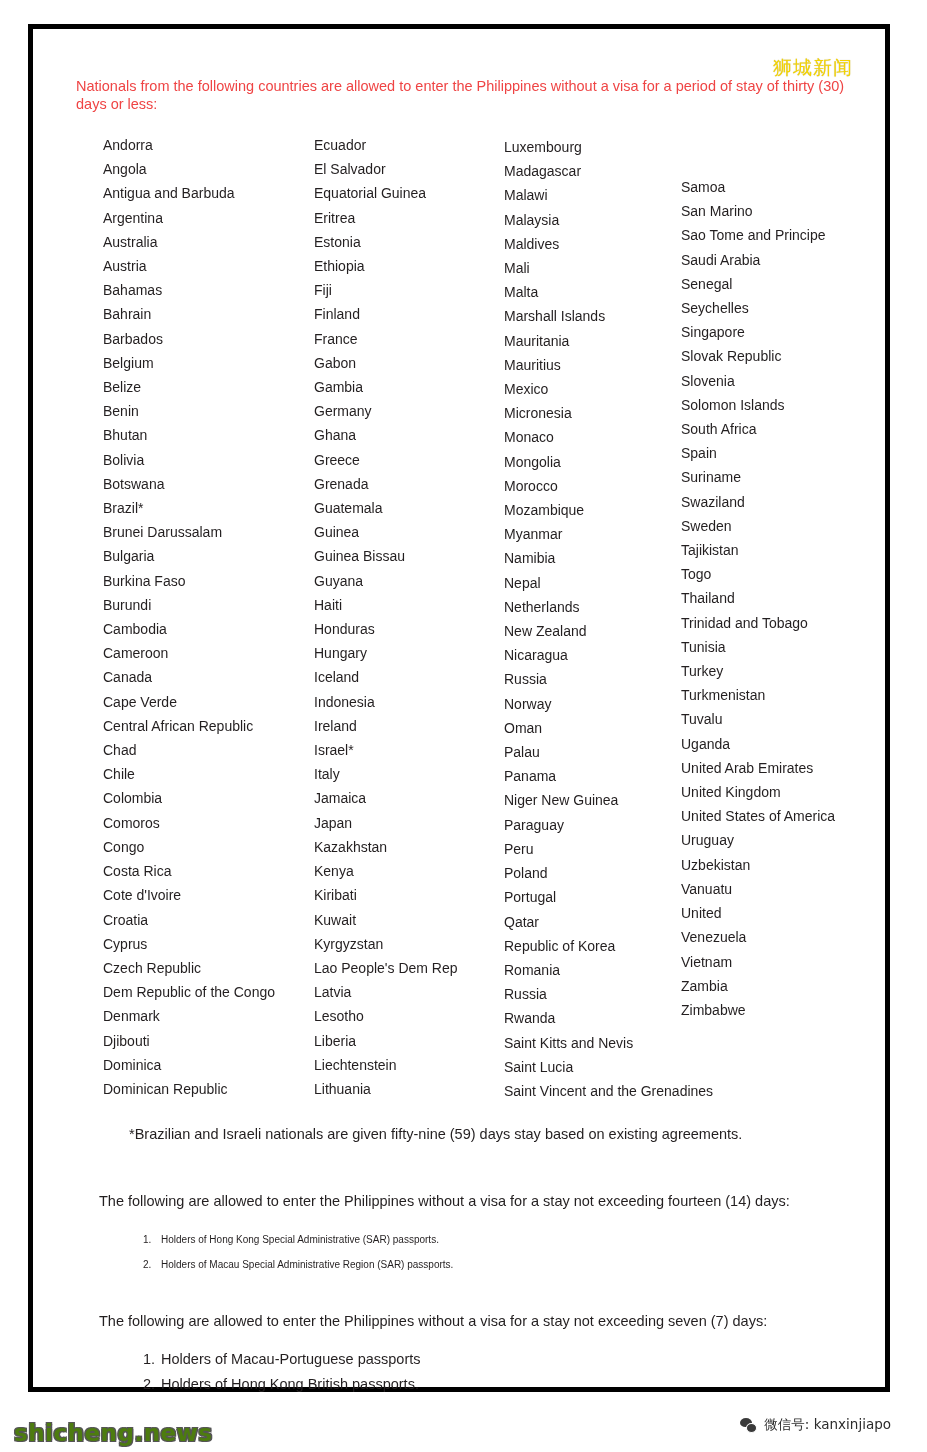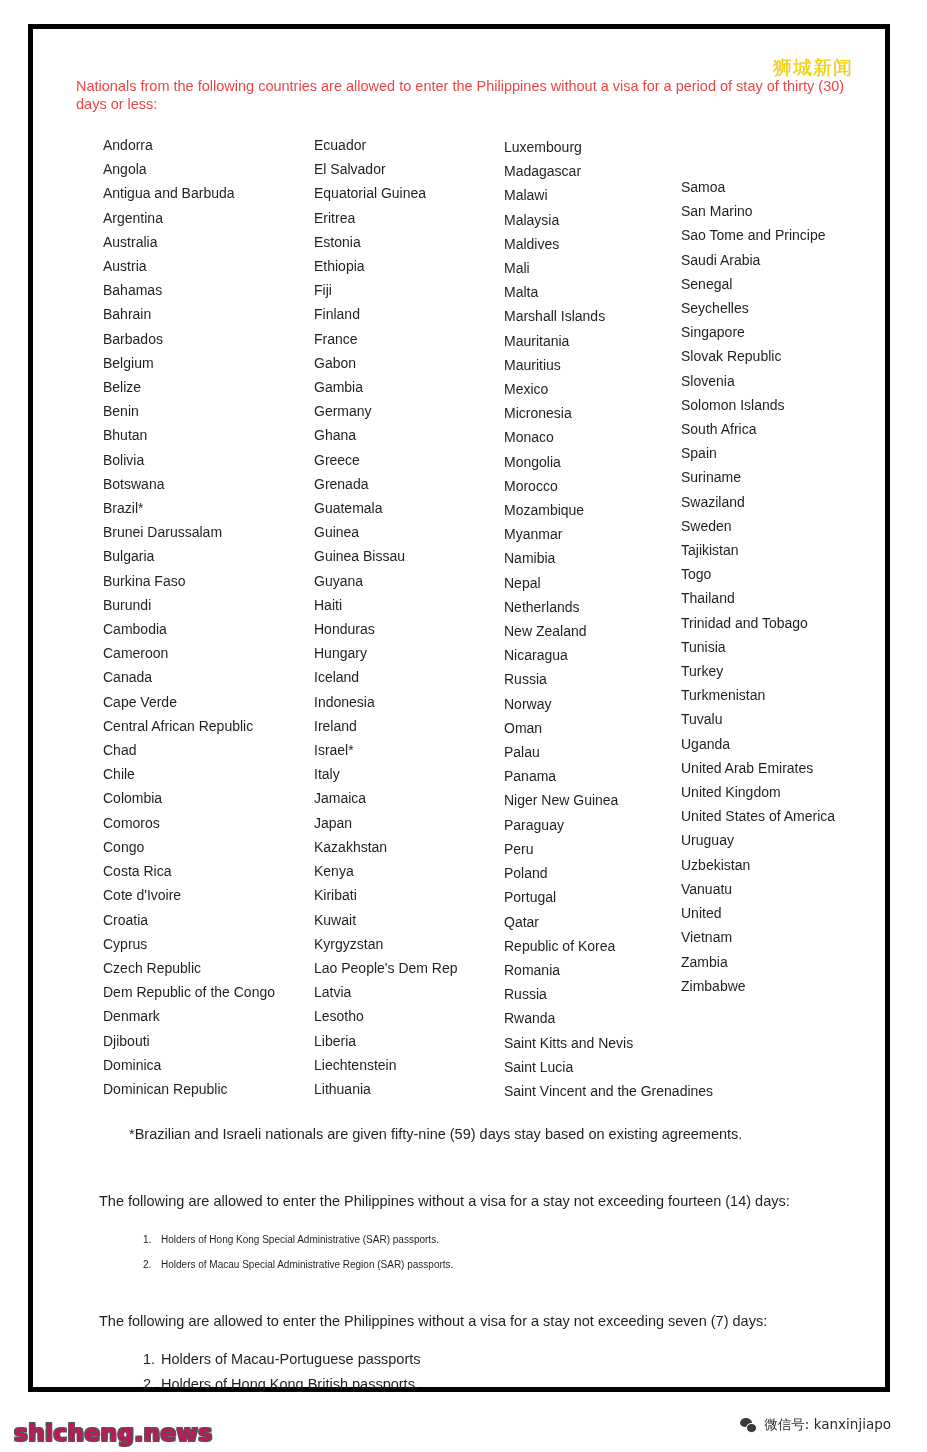--- a/index.html
+++ b/index.html
@@ -162,21 +162,21 @@
     border: 1.5px solid #ffffff;
   }
 
   
   .site-tag {
     position: absolute;
     left: 14px;
     bottom: 6px;
     font-size: 23px;
     font-weight: bold;
-    color: #be185d;
+    color: #4d7c0f;
     font-family: "DejaVu Sans", sans-serif;
     text-shadow:
       -1.3px -1.3px 0 #555, 1.3px -1.3px 0 #555,
       -1.3px 1.3px 0 #555, 1.3px 1.3px 0 #555;
     letter-spacing: 0.5px;
     margin-top: 30px;
   }
 </style>
 </head>
 <body>
@@ -347,20 +347,21 @@
             <li>Turkmenistan</li>
             <li>Tuvalu</li>
             <li>Uganda</li>
             <li>United Arab Emirates</li>
             <li>United Kingdom</li>
             <li>United States of America</li>
             <li>Uruguay</li>
             <li>Uzbekistan</li>
             <li>Vanuatu</li>
             <li>United</li>
+            <li>Venezuela</li>
             <li>Vietnam</li>
             <li>Zambia</li>
             <li>Zimbabwe</li>
           </ul>
         </div>
     </div>
 
     <div class="note-star">*Brazilian and Israeli nationals are given fifty-nine (59) days stay based on existing agreements.</div>
 
     <div class="para-14">The following are allowed to enter the Philippines without a visa for a stay not exceeding fourteen (14) days:</div>

